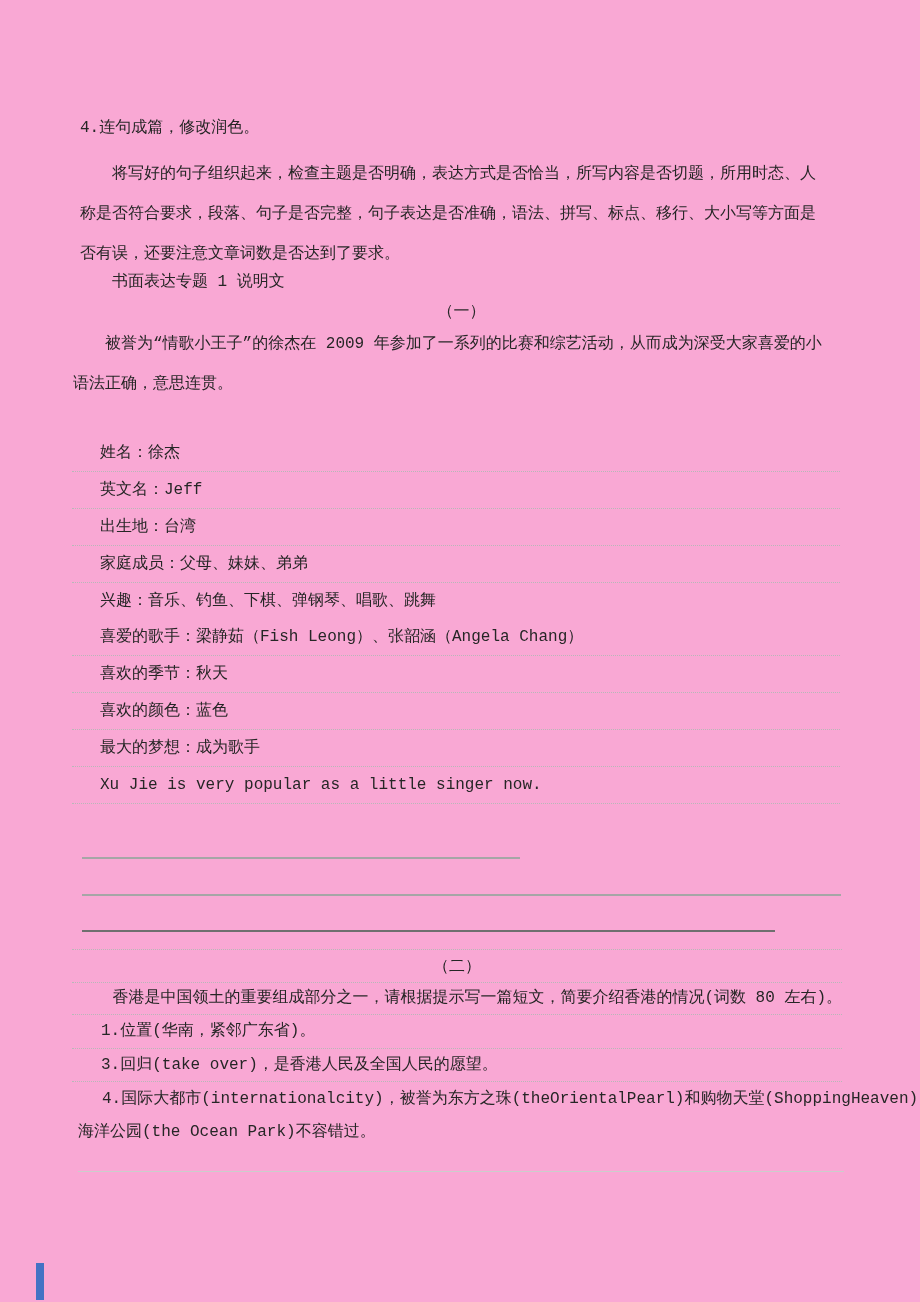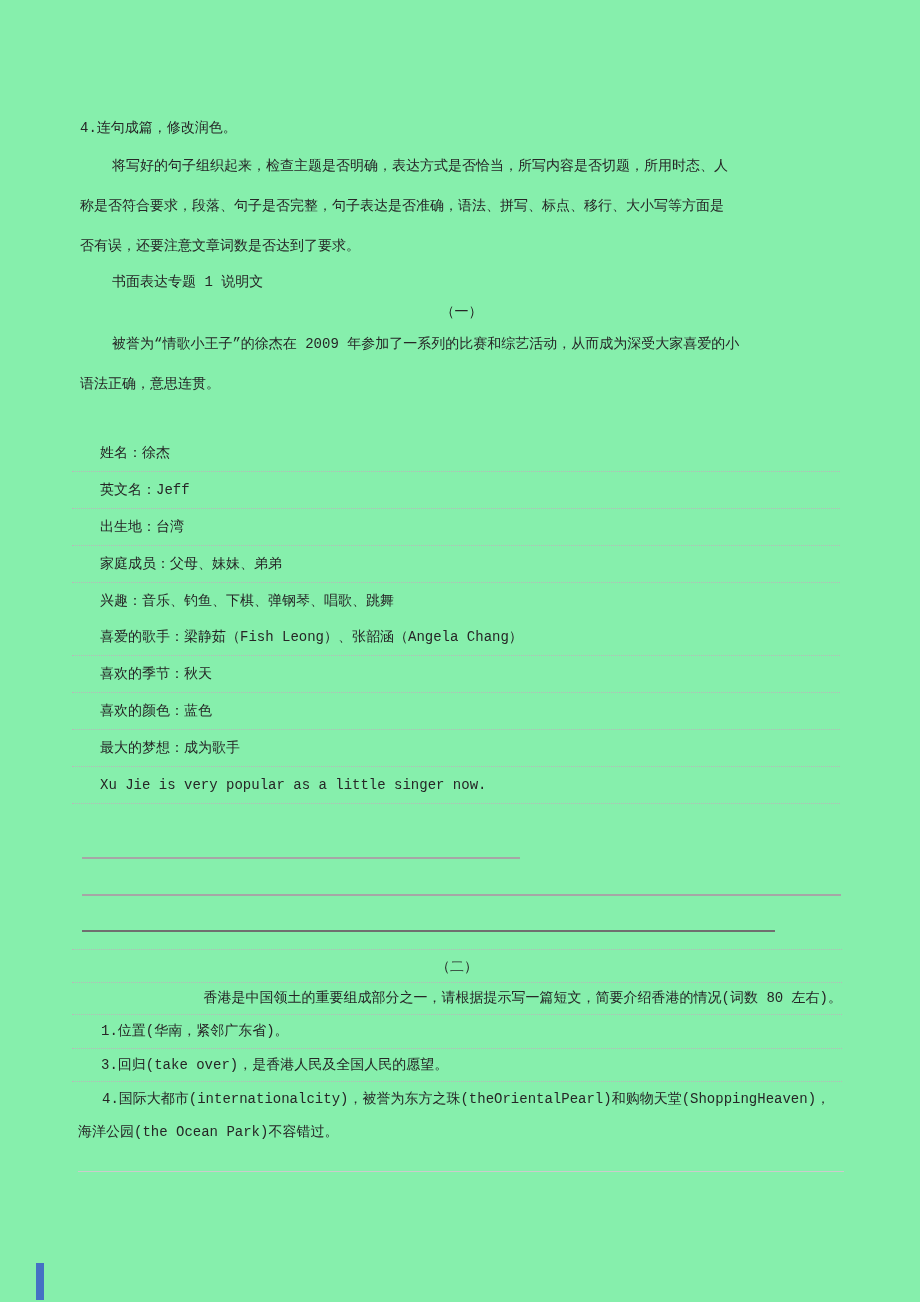--- a/index.html
+++ b/index.html
@@ -5,37 +5,37 @@
   html, body { margin: 0; padding: 0; }
   body {
     width: 920px; height: 1302px;
     background: #ffffff;
     font-family: "Liberation Mono", "DejaVu Sans Mono", monospace;
     color: #262626;
   }
   .page {
     position: relative;
     width: 920px; height: 1302px;
-    background: #86efac;
+    background: #f9a8d4;
     overflow: hidden;
-    font-size: 14px;
+    font-size: 16px;
   }
   .abs { position: absolute; }
   .nowrap { white-space: nowrap; }
 
   
   .step-heading { top: 114px; left: 80px; height: 28px; line-height: 28px; }
-  .intro-para   { top: 146px; left: 80px; width: 763px; }
+  .intro-para   { top: 154px; left: 80px; width: 763px; }
   .pline  { height: 40px; line-height: 40px; white-space: nowrap; }
   .indent2 { padding-left: 32px; }
 
   .section-title { top: 262px; left: 112px; height: 40px; line-height: 40px; font-weight: normal; }
 
   .part1-label { top: 292px; left: 80px; width: 763px; height: 40px; line-height: 40px; text-align: center; }
-  .part1-prompt { top: 324px; left: 80px; width: 763px; }
+  .part1-prompt { top: 324px; left: 73px; width: 763px; }
 
   
   .profile-table { top: 435px; left: 72px; width: 768px; }
   .prow {
     height: 36px; line-height: 36px;
     padding-left: 28px;
     border-bottom: 1px dotted #b8b8b8;
     white-space: nowrap;
   }
   .prow.no-rule { border-bottom: none; }

